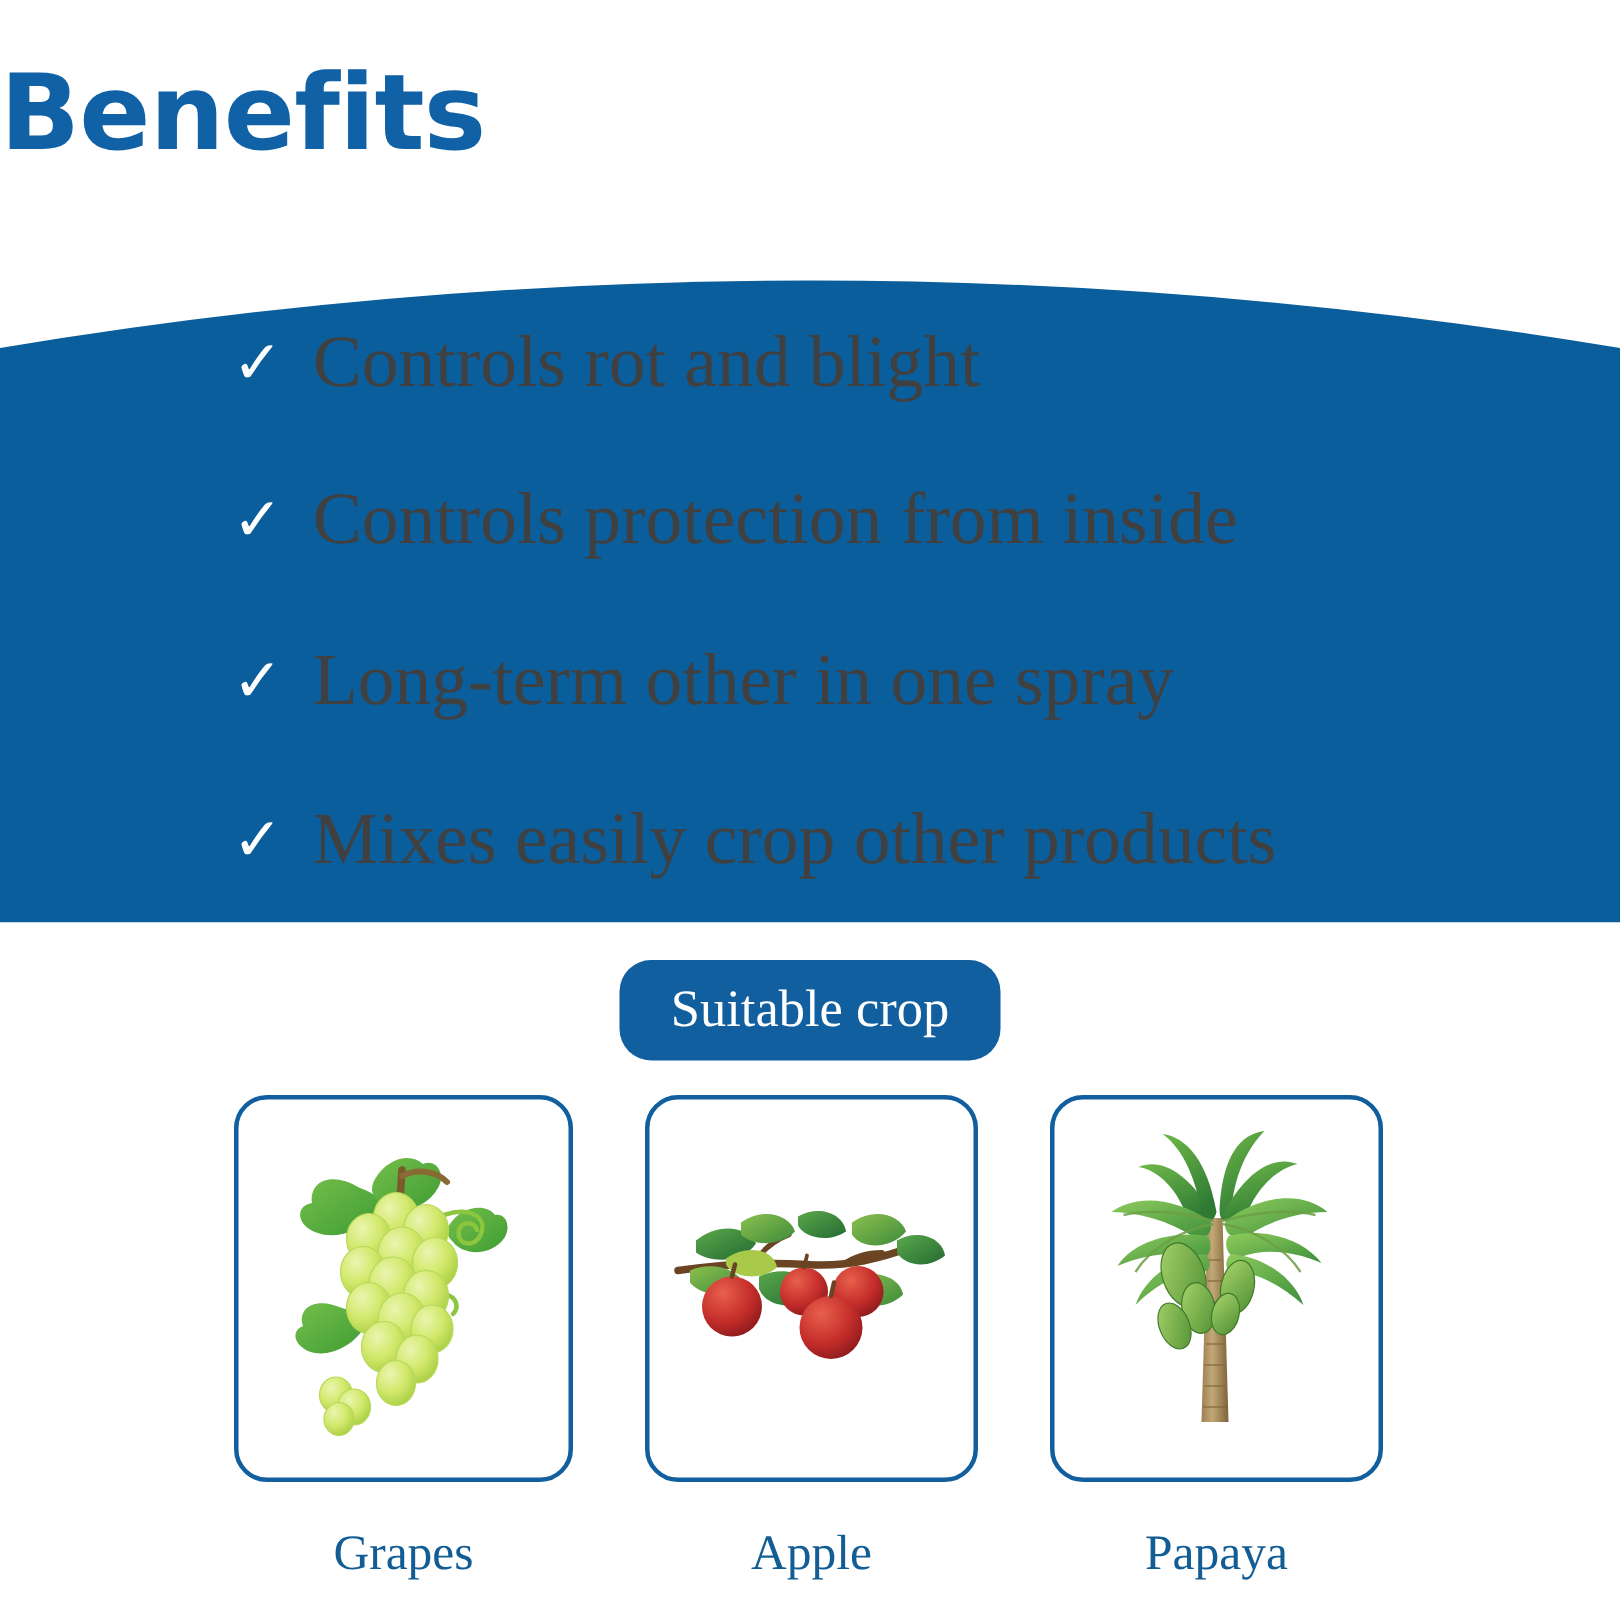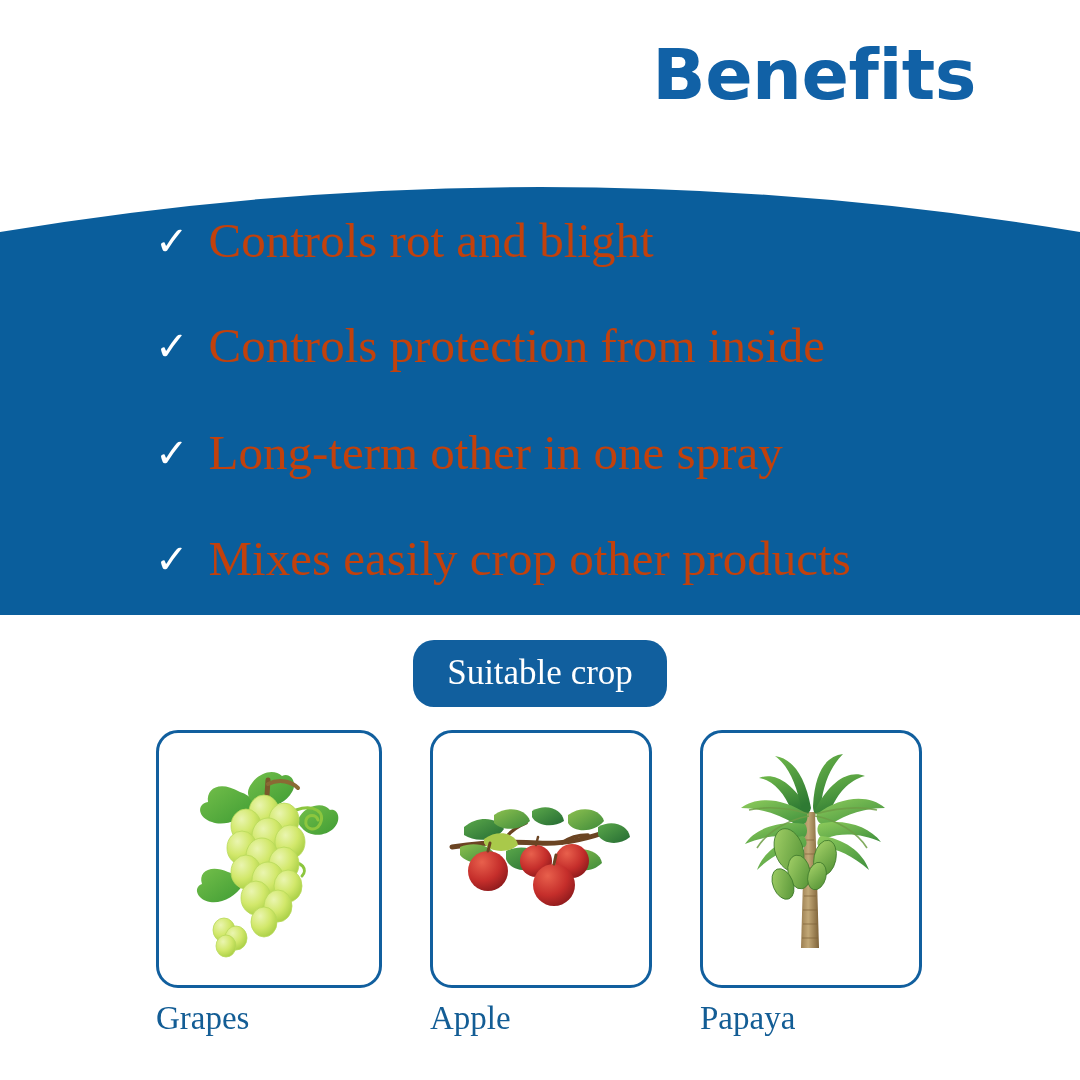--- a/index.html
+++ b/index.html
@@ -22,21 +22,21 @@
     height: 1080px;
     background: #ffffff;
   }
 
   
   .title-area {
     position: absolute;
     top: 40px;
     left: 0;
     width: 976px;
-    text-align: right;
+    text-align: left;
     z-index: 5;
   }
   .title {
     display: inline-block;
     font-family: "DejaVu Sans", sans-serif;
     font-weight: 700;
     font-size: 70px;
     letter-spacing: -0.5px;
     color: #1161a6;
     line-height: 1.0;
@@ -88,21 +88,21 @@
     line-height: 1;
     color: #ffffff;
     flex: 0 0 auto;
     position: relative;
     top: -2px;
   }
   .bullet-text {
     font-family: "Liberation Serif", serif;
     font-size: 49px;
     line-height: 1.05;
-    color: #c2410c;
+    color: #404040;
     white-space: nowrap;
   }
 
   
   .badge-row {
     position: absolute;
     top: 640px;
     left: 0;
     width: 1080px;
     text-align: center;
@@ -146,21 +146,22 @@
     background: #ffffff;
     display: flex;
     align-items: center;
     justify-content: center;
     overflow: hidden;
   }
   .crop-art {
     display: block;
   }
   .crop-label {
-    margin-top: 12px;
+    margin-top: 30px;
+    text-align: center;
     font-family: "Liberation Serif", serif;
     font-size: 33px;
     color: #135d95;
     line-height: 1.1;
   }
 </style>
 </head>
 <body>
 
 <div id="poster">

